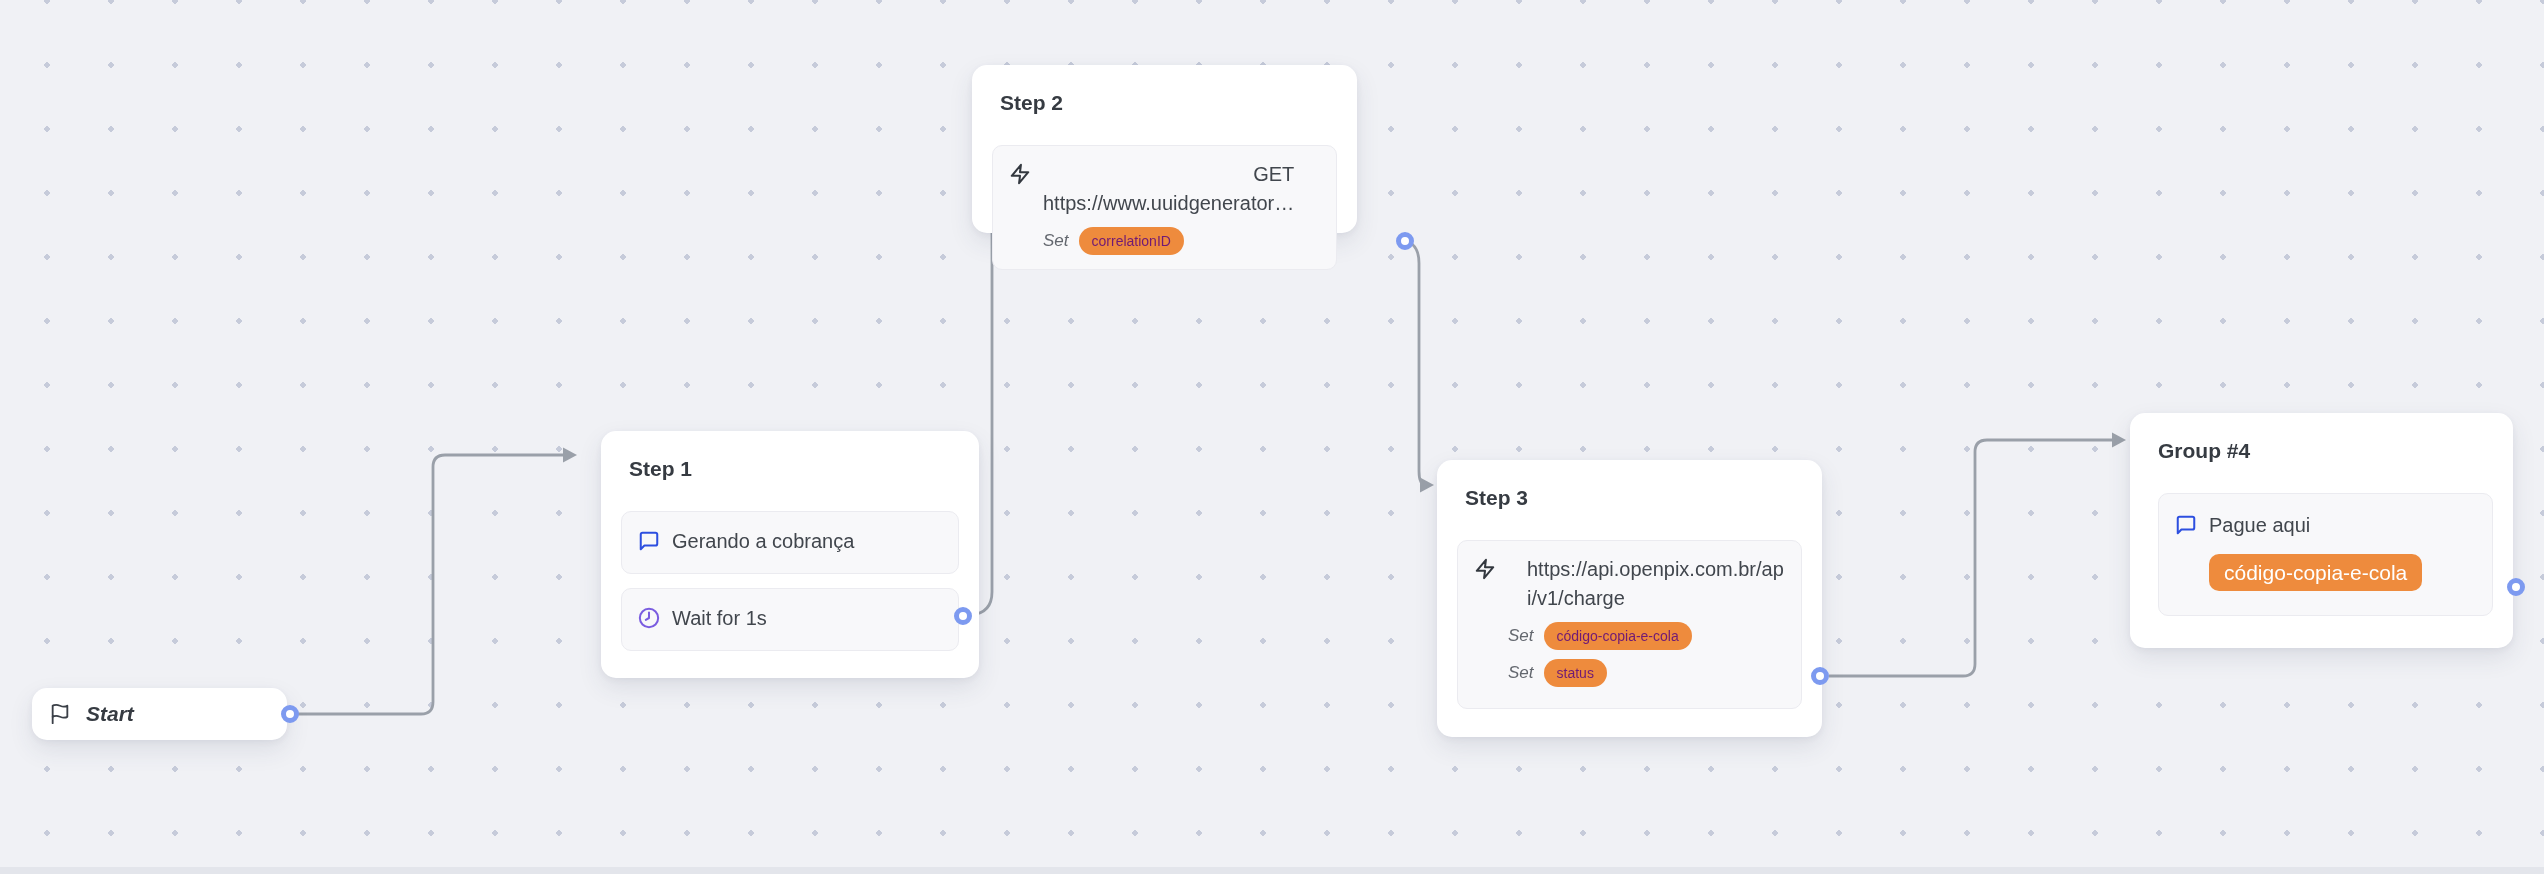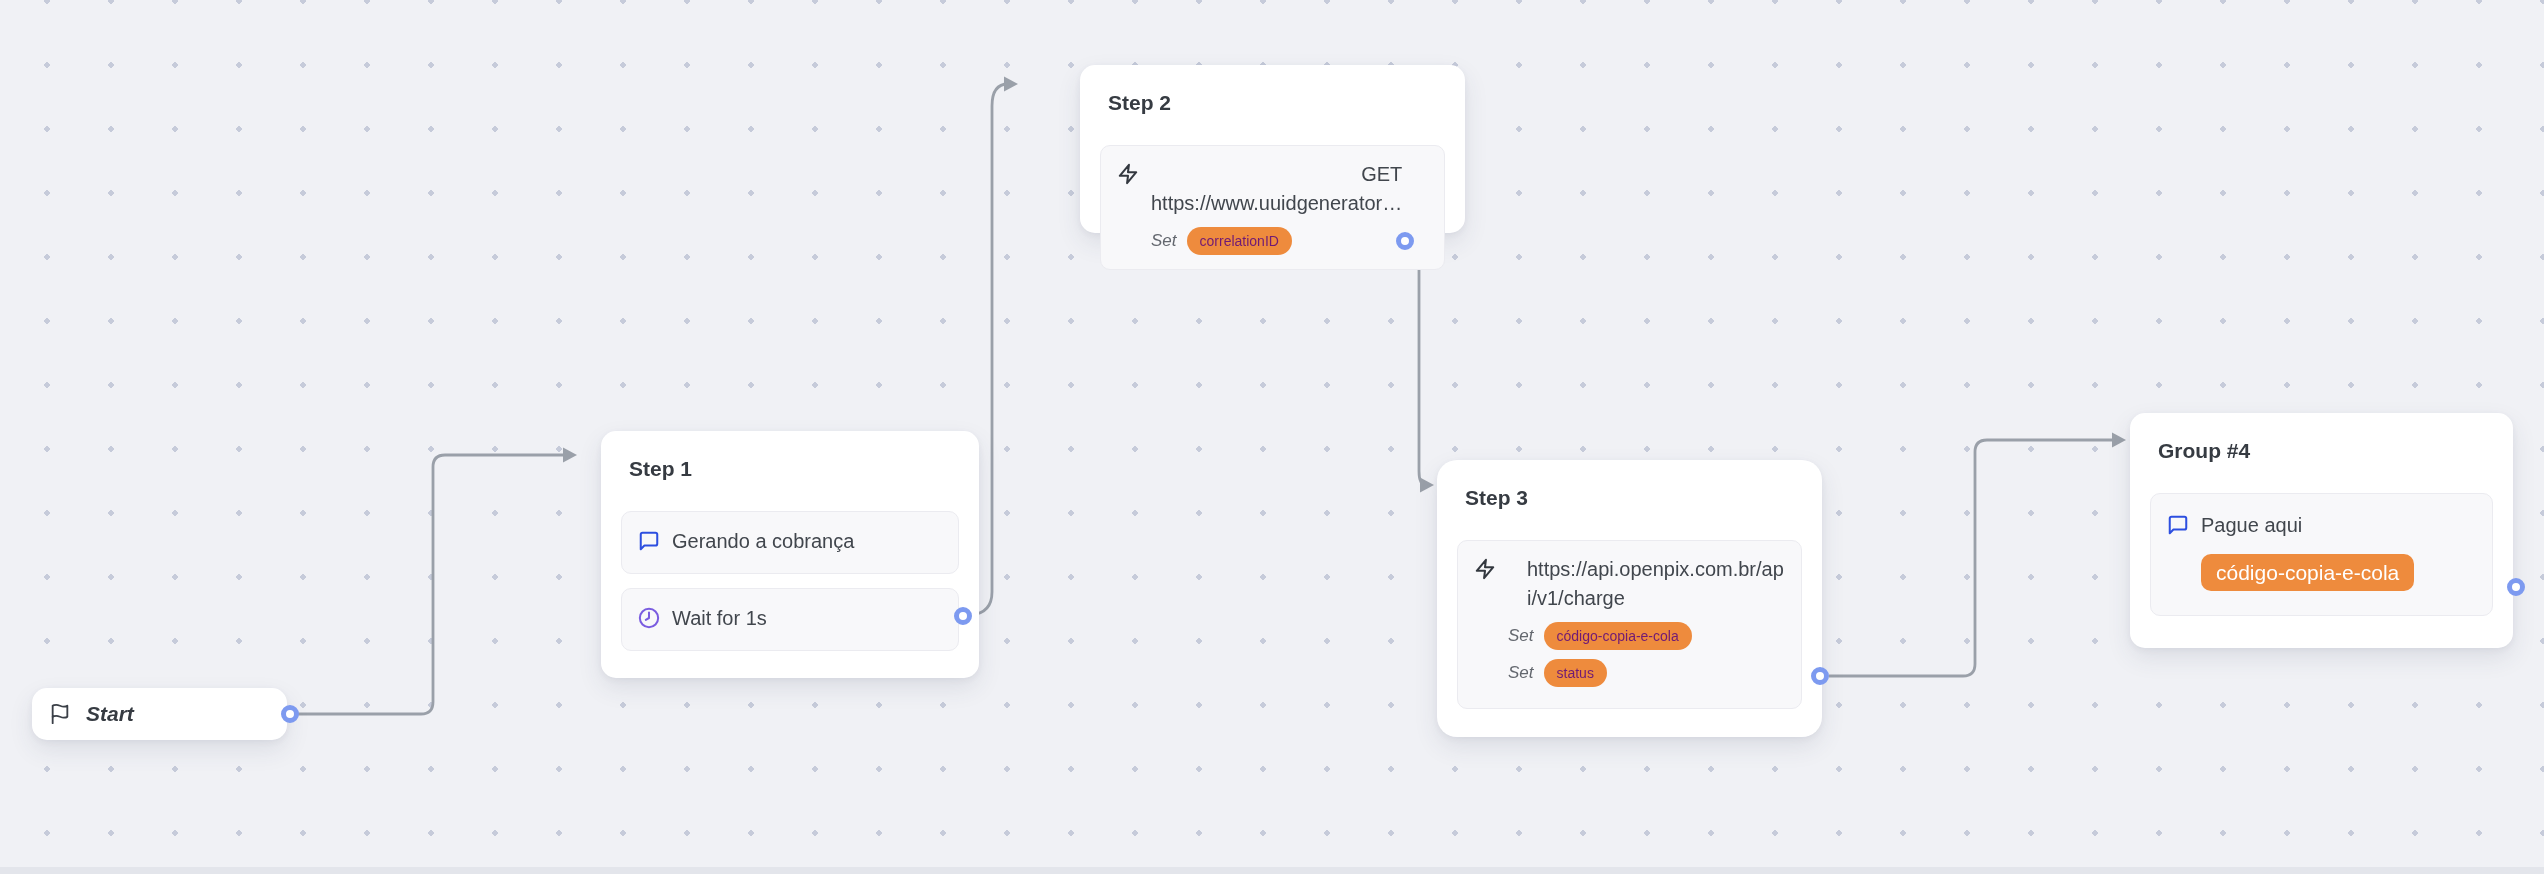--- a/index.html
+++ b/index.html
@@ -130,42 +130,42 @@
       <span class="icon">
         <svg width="22" height="22" viewBox="0 0 24 24" fill="none" stroke="#7a5ce0" stroke-width="2.2" stroke-linecap="round" stroke-linejoin="round">
           <circle cx="12" cy="12" r="10"></circle>
           <polyline points="12 6 12 12 8.5 14"></polyline>
         </svg>
       </span>
       <span>Wait for 1s</span>
     </div>
   </div>
 
-  <div class="node card-node" style="left:1080px;top:65px;width:385px;height:168px;">
+  <div class="node card-node" style="left:972px;top:65px;width:385px;height:168px;">
     <div class="card-title">Step 2</div>
     <div class="item" style="min-height:125px;padding:14px 16px;">
       <div class="item-row">
         <span class="icon">
           <svg width="22" height="22" viewBox="0 0 24 24" fill="none" stroke="#33383f" stroke-width="2.2" stroke-linecap="round" stroke-linejoin="round">
             <polygon points="13 2 3 14 12 14 11 22 21 10 12 10 13 2"></polygon>
           </svg>
         </span>
         <span style="min-width:0;text-align:right;">
           <span>GET</span>
           <span class="nowrap">https://www.uuidgenerator…</span>
         </span>
       </div>
       <div class="set-row">
         <span class="set-label">Set</span>
         <span class="badge">correlationID</span>
       </div>
     </div>
   </div>
 
-  <div class="node card-node" style="left:1437px;top:460px;width:385px;height:277px;border-radius:20px;">
+  <div class="node card-node" style="left:1437px;top:460px;width:385px;height:277px;">
     <div class="card-title">Step 3</div>
     <div class="item" style="min-height:169px;padding:14px 16px;">
       <div class="item-row">
         <span class="icon">
           <svg width="22" height="22" viewBox="0 0 24 24" fill="none" stroke="#33383f" stroke-width="2.2" stroke-linecap="round" stroke-linejoin="round">
             <polygon points="13 2 3 14 12 14 11 22 21 10 12 10 13 2"></polygon>
           </svg>
         </span>
         <span class="url-text" style="min-width:0;">https://api.openpix.com.br/api/v1/charge</span>
       </div>
@@ -175,21 +175,21 @@
       </div>
       <div class="set-row">
         <span class="set-label">Set</span>
         <span class="badge">status</span>
       </div>
     </div>
   </div>
 
   <div class="node card-node" style="left:2130px;top:413px;width:383px;height:235px;">
     <div class="card-title">Group #4</div>
-    <div class="item" style="min-height:123px;padding:17px 16px;">
+    <div class="item" style="min-height:123px;padding:17px 16px;margin-left:8px;">
       <div class="item-row">
         <span class="icon">
           <svg width="22" height="22" viewBox="0 0 24 24" fill="none" stroke="#2d4fe0" stroke-width="2.2" stroke-linecap="round" stroke-linejoin="round">
             <path d="M21 15a2 2 0 0 1-2 2H7l-4 4V5a2 2 0 0 1 2-2h14a2 2 0 0 1 2 2z"></path>
           </svg>
         </span>
         <span>Pague aqui</span>
       </div>
       <button class="quick-reply-btn">código-copia-e-cola</button>
     </div>

